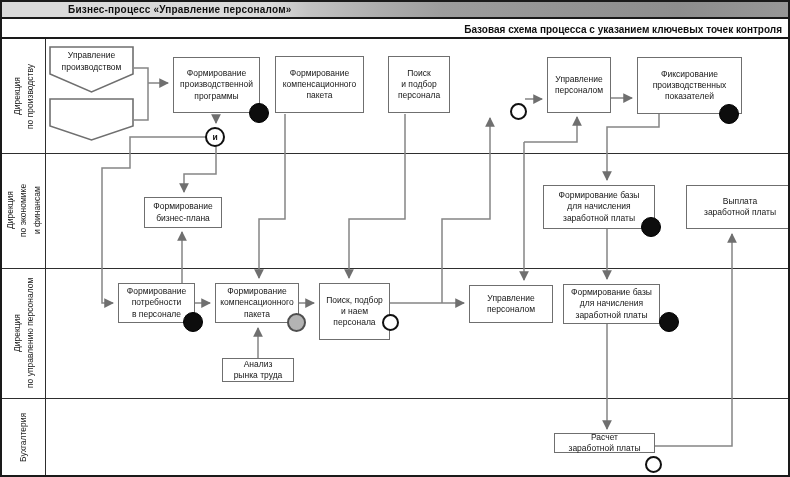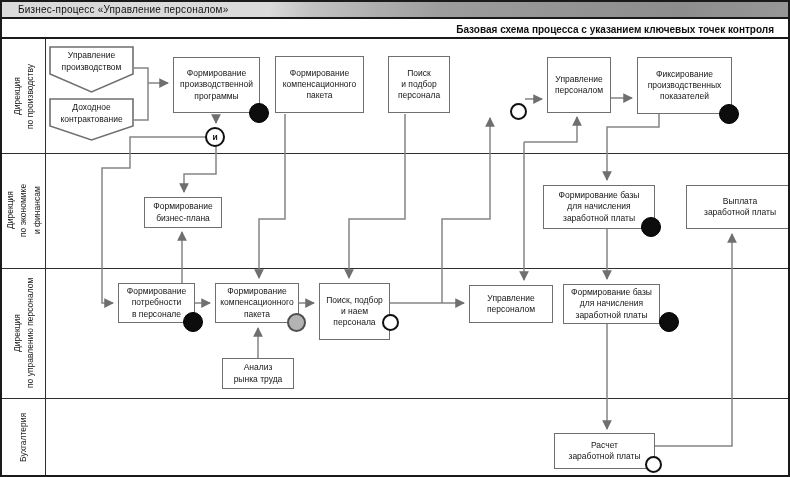--- a/index.html
+++ b/index.html
@@ -3,24 +3,24 @@
 <meta charset="utf-8">
 <style>
   html,body{margin:0;padding:0;background:#ffffff;}
   .stage{position:relative;width:790px;height:477px;box-sizing:border-box;
          border:2px solid #1a1a1a;background:#fff;
          font-family:"Liberation Sans",sans-serif;color:#111;overflow:hidden;}
   
   .titlebar{position:absolute;left:0;top:0;width:100%;height:17px;
     background:linear-gradient(90deg,#dadada 0,#dadada 34%,#c3c3c3 39%,#adadad 48%,#9d9d9d 56%,#949494 72%,#8d8d8d 86%,#979797 100%);
     border-bottom:2px solid #1a1a1a;display:flex;align-items:center;box-sizing:border-box;}
-  .titlebar .t{font-size:10px;font-weight:normal;padding-left:16px;letter-spacing:.2px;}
+  .titlebar .t{font-size:10px;font-weight:bold;padding-left:46px;letter-spacing:.2px;margin-left:20px;}
   .subtitlebar{position:absolute;left:0;top:19px;width:100%;height:18px;background:#fff;
     border-bottom:2px solid #1a1a1a;display:flex;align-items:center;justify-content:flex-end;box-sizing:border-box;}
-  .subtitlebar .t{font-size:10px;font-weight:bold;padding-right:14px;}
+  .subtitlebar .t{font-size:10px;font-weight:bold;padding-right:6px;}
   
   .hline{position:absolute;left:0;right:0;border-top:1.5px solid #2e2e2e;}
   .vline{position:absolute;left:43px;top:37px;bottom:0;border-left:1.5px solid #2e2e2e;}
   .lane-label{position:absolute;left:2px;width:40px;display:flex;align-items:center;justify-content:center;
     font-size:8.5px;line-height:1.55;text-align:center;white-space:pre-line;
     writing-mode:vertical-rl;transform:rotate(180deg);color:#222;}
   
   .node{position:absolute;background:#fff;border:1.6px solid #6f6f6f;box-sizing:border-box;
     display:flex;align-items:center;justify-content:center;text-align:center;
     font-size:8.5px;line-height:1.3;white-space:pre-line;color:#161616;}
@@ -92,35 +92,33 @@
       <path d="M609,96 L630,96" marker-end="url(#arr)"></path>
       <path d="M657,112 L657,125 L605,125 L605,178" marker-end="url(#arr)"></path>
       <path d="M605,227 L605,277" marker-end="url(#arr)"></path>
       <path d="M605,322 L605,427" marker-end="url(#arr)"></path>
       <path d="M653,444 L730,444 L730,232" marker-end="url(#arr)"></path>
     </g>
   </svg>
 
   <div class="ext-label" style="left:48px;top:46px;width:83px;height:27px">Управление
 производством</div>
-  <div class="ext-label" style="left:48px;top:98px;width:83px;height:27px">Доходное
-контрактование</div>
 
   <div class="node" style="left:171px;top:55px;width:87px;height:56px">Формирование
 производственной
 программы</div>
   <div class="node" style="left:273px;top:54px;width:89px;height:57px">Формирование
 компенсационного
 пакета</div>
   <div class="node" style="left:386px;top:54px;width:62px;height:57px">Поиск
 и подбор
 персонала</div>
   <div class="node" style="left:545px;top:55px;width:64px;height:56px">Управление
 персоналом</div>
-  <div class="node" style="left:635px;top:55px;width:95px;height:57px">Фиксирование
+  <div class="node" style="left:635px;top:55px;width:105px;height:57px">Фиксирование
 производственных
 показателей</div>
 
   <div class="node" style="left:142px;top:195px;width:78px;height:31px">Формирование
 бизнес-плана</div>
   <div class="node" style="left:541px;top:183px;width:112px;height:44px">Формирование базы
 для начисления
 заработной платы</div>
   <div class="node" style="left:684px;top:183px;width:108px;height:44px">Выплата
 заработной платы</div>
@@ -132,24 +130,24 @@
 компенсационного
 пакета</div>
   <div class="node" style="left:317px;top:281px;width:71px;height:57px">Поиск, подбор
 и наем
 персонала</div>
   <div class="node" style="left:467px;top:283px;width:84px;height:38px">Управление
 персоналом</div>
   <div class="node" style="left:561px;top:282px;width:97px;height:40px">Формирование базы
 для начисления
 заработной платы</div>
-  <div class="node" style="left:220px;top:356px;width:72px;height:31px">Анализ
+  <div class="node" style="left:220px;top:356px;width:72px;height:24px">Анализ
 рынка труда</div>
 
-  <div class="node" style="left:552px;top:431px;width:101px;height:36px">Расчет
+  <div class="node" style="left:552px;top:431px;width:101px;height:20px">Расчет
 заработной платы</div>
 
   <div class="gateway" style="left:203px;top:125px;width:20px;height:20px">и</div>
 
   <div class="cp filled" style="left:247px;top:101px;width:20px;height:20px"></div>
   <div class="cp open" style="left:508px;top:101px;width:17px;height:17px"></div>
   <div class="cp filled" style="left:717px;top:102px;width:20px;height:20px"></div>
   <div class="cp filled" style="left:639px;top:215px;width:20px;height:20px"></div>
   <div class="cp filled" style="left:181px;top:310px;width:20px;height:20px"></div>
   <div class="cp partial" style="left:285px;top:311px;width:19px;height:19px"></div>

